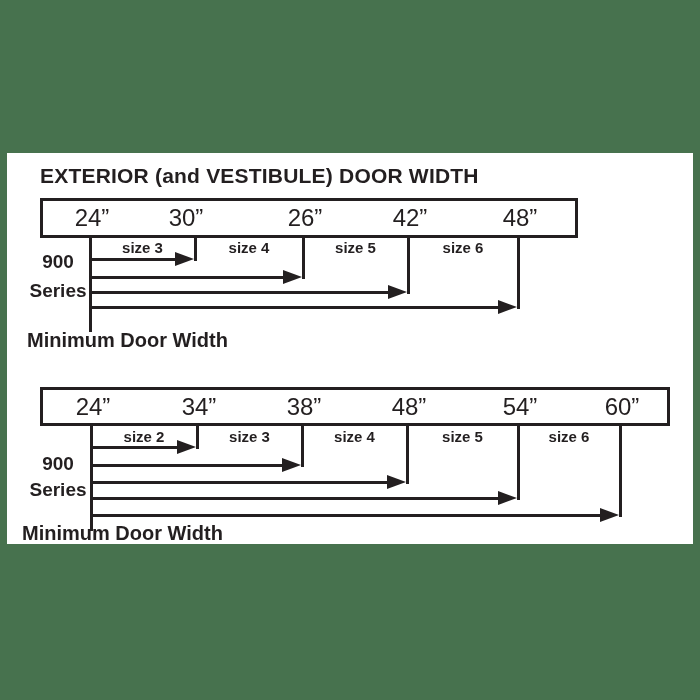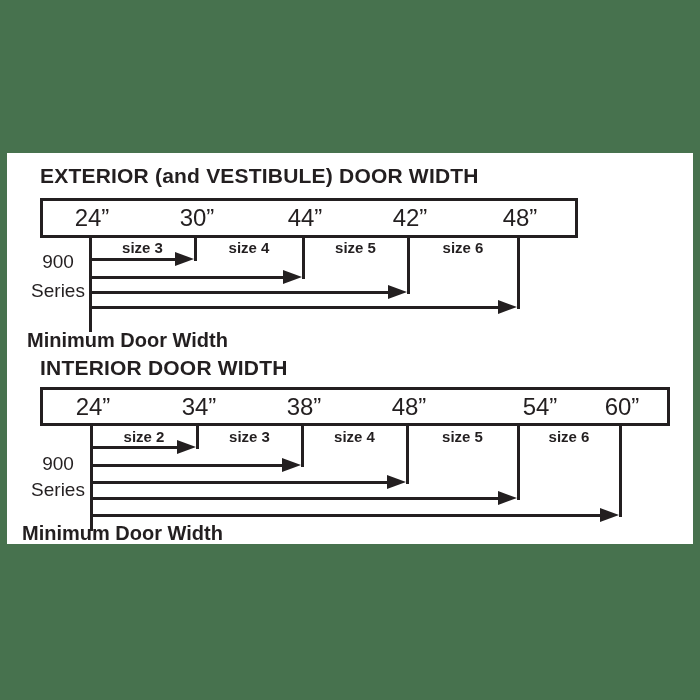--- a/index.html
+++ b/index.html
@@ -20,44 +20,44 @@
   .dbox{box-sizing:border-box;border:3px solid var(--ink);background:transparent;}
   .wlabel{
     font-weight:normal;font-size:24px;line-height:24px;white-space:nowrap;
     transform:translate(-50%,-50%);color:var(--ink);
   }
   .slabel{
     font-size:15px;line-height:16px;white-space:nowrap;
     transform:translateX(-50%);color:var(--ink);
   }
   .series{
-    font-weight:normal;font-size:19px;line-height:20px;white-space:nowrap;
+    font-weight:bold;font-size:19px;line-height:20px;white-space:nowrap;
     transform:translateX(-50%);color:var(--ink);
   }
   .blabel{
     font-weight:bold;font-size:20px;line-height:19px;white-space:nowrap;
     color:var(--ink);
   }
   .hline,.vline{background:var(--ink);}
   .ahead{width:0;height:0;border-style:solid;}
 </style>
 </head>
 <body>
 
 <div class="page" id="page" style="--ink: #231F20; background: rgb(71, 114, 78);">
   <div class="panel" id="panel" style="left: 7px; top: 153px; width: 686px; height: 391px; background: rgb(255, 255, 255);"></div>
   <div class="section">
       <div class="abs title" style="left: 40px; top: 165px;">EXTERIOR (and VESTIBULE) DOOR WIDTH</div>
       <div class="abs dbox" style="left: 40px; top: 198px; width: 538px; height: 40px;"></div>
       <div class="abs wlabel" style="left: 92px; top: 218px;">24”</div>
-      <div class="abs wlabel" style="left: 197px; top: 218px;">30”</div>
+      <div class="abs wlabel" style="left: 186px; top: 218px;">30”</div>
       <div class="abs vline" style="left: 194px; top: 238px; width: 3px; height: 23px;"></div>
       <div class="abs hline" style="left: 90px; top: 258px; width: 93px; height: 3px;"></div>
       <div class="abs ahead" style="left: 175px; top: 252px; border-width: 7px 0px 7px 19px; border-color: transparent transparent transparent var(--ink);"></div>
-      <div class="abs wlabel" style="left: 305px; top: 218px;">44”</div>
+      <div class="abs wlabel" style="left: 305px; top: 218px;">26”</div>
       <div class="abs vline" style="left: 302px; top: 238px; width: 3px; height: 41px;"></div>
       <div class="abs hline" style="left: 90px; top: 276px; width: 201px; height: 3px;"></div>
       <div class="abs ahead" style="left: 283px; top: 270px; border-width: 7px 0px 7px 19px; border-color: transparent transparent transparent var(--ink);"></div>
       <div class="abs wlabel" style="left: 410px; top: 218px; text-align: right;">42”</div>
       <div class="abs vline" style="left: 407px; top: 238px; width: 3px; height: 56px;"></div>
       <div class="abs hline" style="left: 90px; top: 291px; width: 306px; height: 3px;"></div>
       <div class="abs ahead" style="left: 388px; top: 285px; border-width: 7px 0px 7px 19px; border-color: transparent transparent transparent var(--ink);"></div>
       <div class="abs wlabel" style="left: 520px; top: 218px;">48”</div>
       <div class="abs vline" style="left: 517px; top: 238px; width: 3px; height: 71px;"></div>
       <div class="abs hline" style="left: 90px; top: 306px; width: 416px; height: 3px;"></div>
@@ -65,36 +65,35 @@
       <div class="abs vline" style="left: 89px; top: 238px; width: 3px; height: 94px;"></div>
       <div class="abs slabel" style="left: 142.5px; top: 240px;">size 3</div>
       <div class="abs slabel" style="left: 249px; top: 240px;">size 4</div>
       <div class="abs slabel" style="left: 355.5px; top: 240px;">size 5</div>
       <div class="abs slabel" style="left: 463px; top: 240px;">size 6</div>
       <div class="abs series" style="left: 58px; top: 252px;">900</div>
       <div class="abs series" style="left: 58px; top: 281px;">Series</div>
       <div class="abs blabel" style="left: 27px; top: 331px;">Minimum Door Width</div>
     </div>
   <div class="section">
-      <div class="abs title" style="left: 40px; top: 357px;">INTERIOR DOOR WIDTH</div>
       <div class="abs dbox" style="left: 40px; top: 387px; width: 630px; height: 39px;"></div>
       <div class="abs wlabel" style="left: 93px; top: 406.5px;">24”</div>
       <div class="abs wlabel" style="left: 199px; top: 406.5px;">34”</div>
       <div class="abs vline" style="left: 196px; top: 426px; width: 3px; height: 23px;"></div>
       <div class="abs hline" style="left: 91px; top: 446px; width: 94px; height: 3px;"></div>
       <div class="abs ahead" style="left: 177px; top: 440px; border-width: 7px 0px 7px 19px; border-color: transparent transparent transparent var(--ink);"></div>
       <div class="abs wlabel" style="left: 304px; top: 406.5px;">38”</div>
       <div class="abs vline" style="left: 301px; top: 426px; width: 3px; height: 41px;"></div>
       <div class="abs hline" style="left: 91px; top: 464px; width: 199px; height: 3px;"></div>
       <div class="abs ahead" style="left: 282px; top: 458px; border-width: 7px 0px 7px 19px; border-color: transparent transparent transparent var(--ink);"></div>
       <div class="abs wlabel" style="left: 409px; top: 406.5px;">48”</div>
       <div class="abs vline" style="left: 406px; top: 426px; width: 3px; height: 58px;"></div>
       <div class="abs hline" style="left: 91px; top: 481px; width: 304px; height: 3px;"></div>
       <div class="abs ahead" style="left: 387px; top: 475px; border-width: 7px 0px 7px 19px; border-color: transparent transparent transparent var(--ink);"></div>
-      <div class="abs wlabel" style="left: 520px; top: 406.5px; margin-left: 20px;">54”</div>
+      <div class="abs wlabel" style="left: 520px; top: 406.5px;">54”</div>
       <div class="abs vline" style="left: 517px; top: 426px; width: 3px; height: 74px;"></div>
       <div class="abs hline" style="left: 91px; top: 497px; width: 415px; height: 3px;"></div>
       <div class="abs ahead" style="left: 498px; top: 491px; border-width: 7px 0px 7px 19px; border-color: transparent transparent transparent var(--ink);"></div>
       <div class="abs wlabel" style="left: 622px; top: 406.5px;">60”</div>
       <div class="abs vline" style="left: 619px; top: 426px; width: 3px; height: 91px;"></div>
       <div class="abs hline" style="left: 91px; top: 514px; width: 517px; height: 3px;"></div>
       <div class="abs ahead" style="left: 600px; top: 508px; border-width: 7px 0px 7px 19px; border-color: transparent transparent transparent var(--ink);"></div>
       <div class="abs vline" style="left: 90px; top: 426px; width: 3px; height: 105px;"></div>
       <div class="abs slabel" style="left: 144px; top: 429px;">size 2</div>
       <div class="abs slabel" style="left: 249.5px; top: 429px;">size 3</div>

